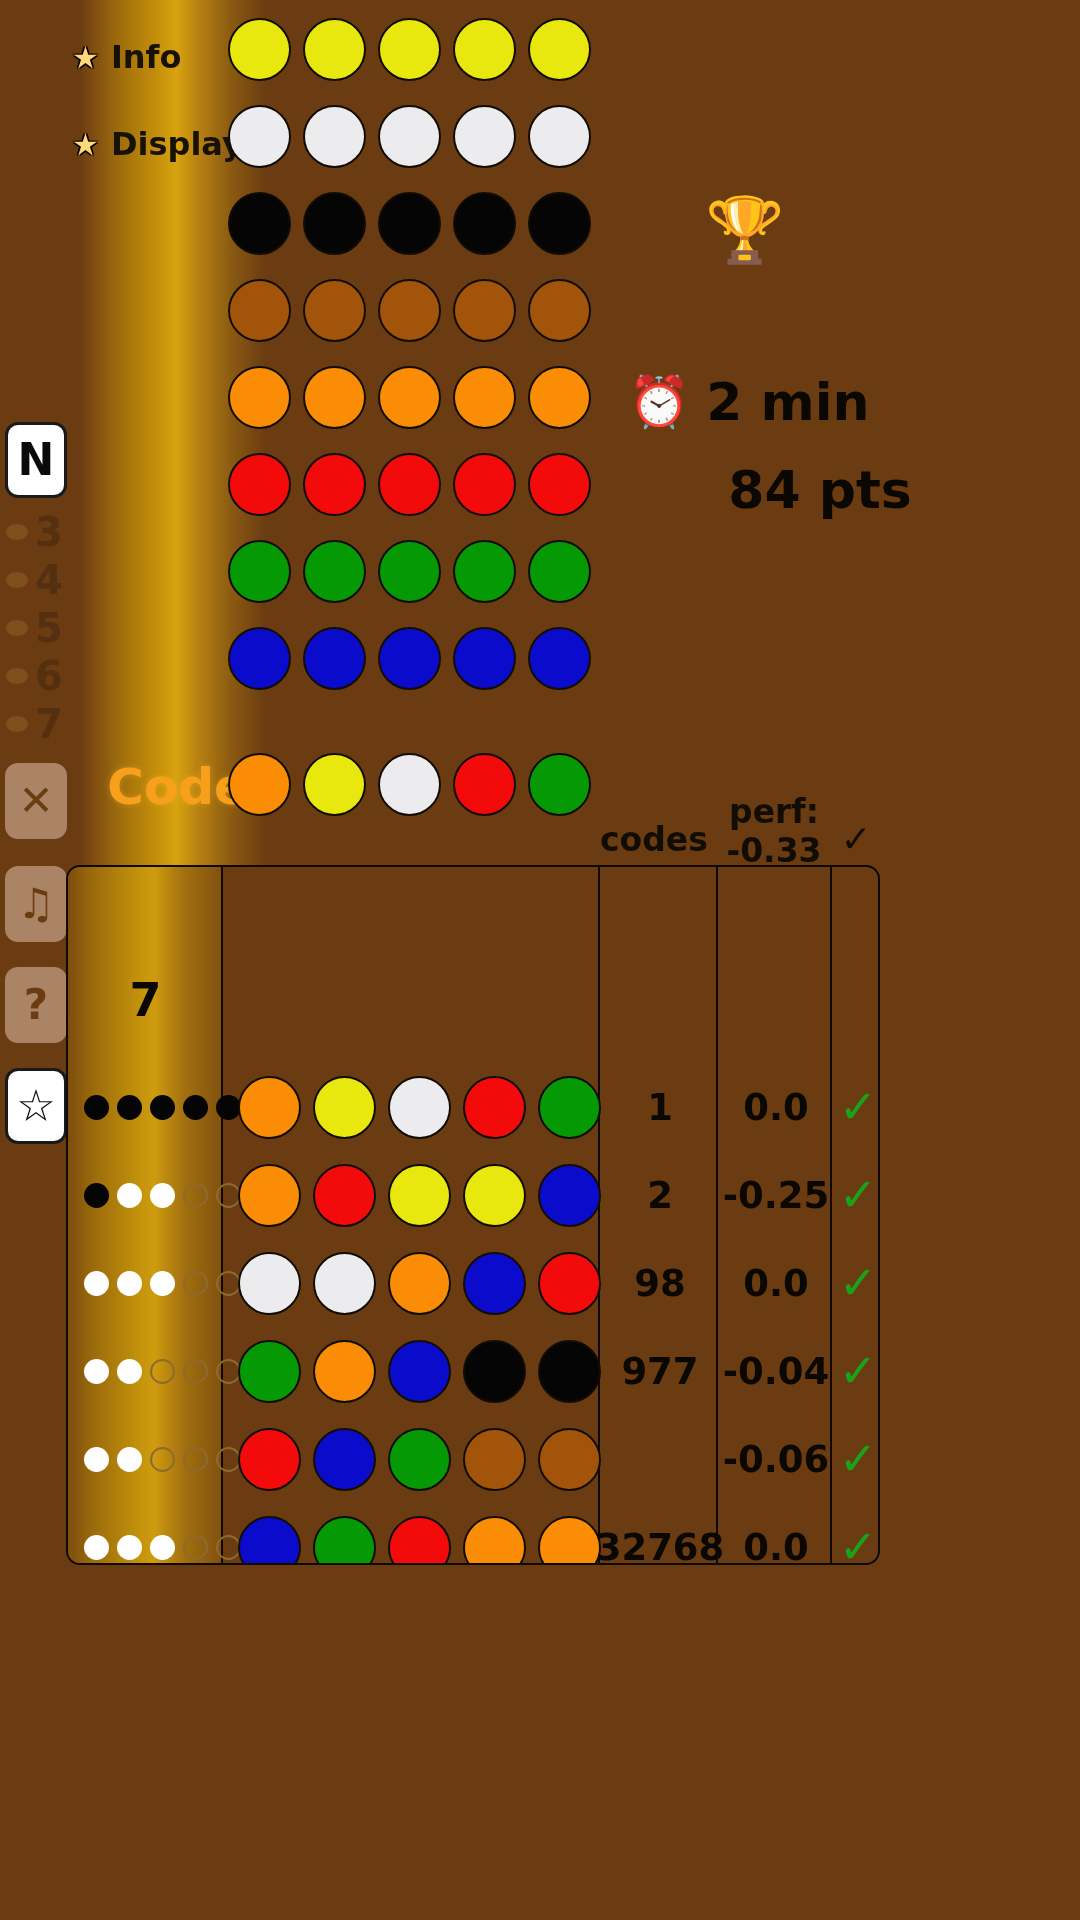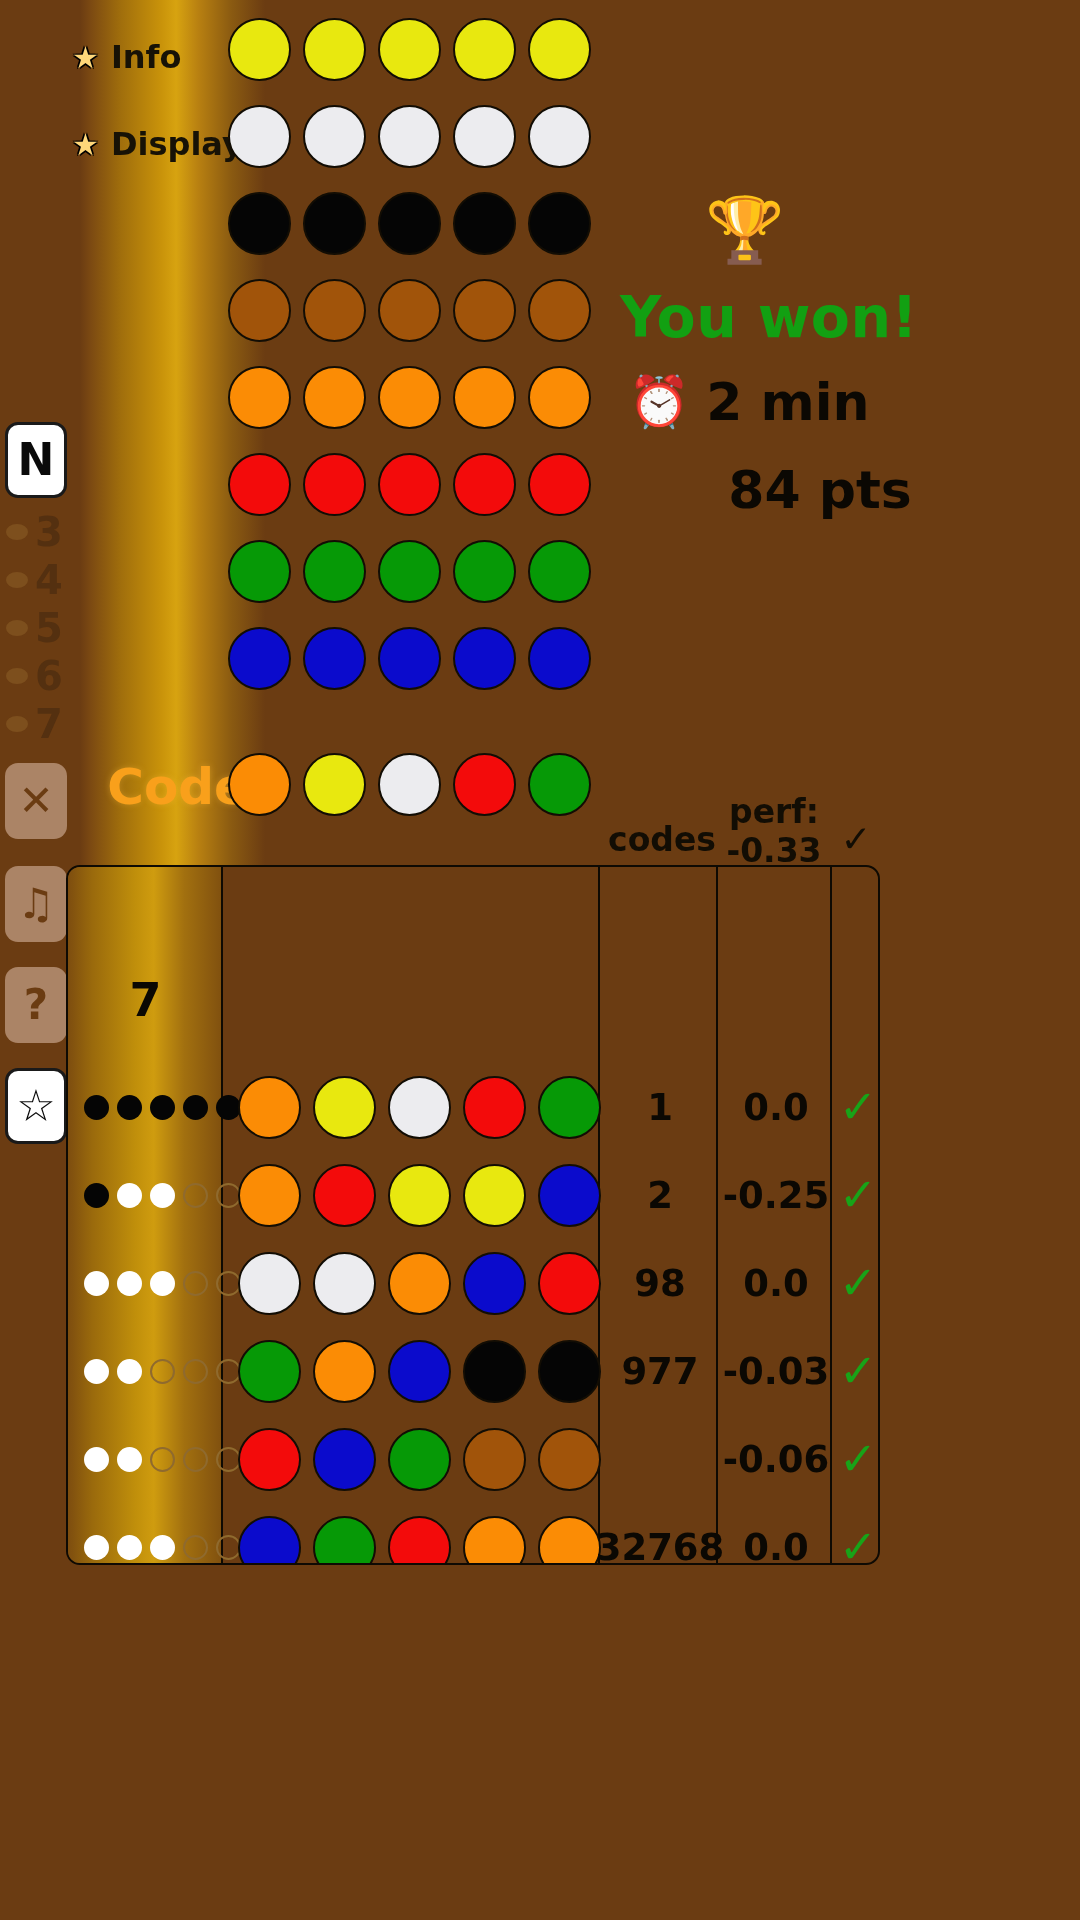--- a/index.html
+++ b/index.html
@@ -82,21 +82,21 @@
   
   .code-label {
     position: absolute; left: 88px; top: 758px; width: 160px;
     color: #f9a01b; font-size: 50px; font-weight: bold;
     text-shadow: 0 0 6px rgba(255,190,60,.35);
     text-align: right;
   }
 
   
   .hdr { position: absolute; color: #120d04; font-weight: bold; }
-  .hdr-codes { left: 600px; top: 820px; width: 116px; text-align: right; font-size: 33px; }
+  .hdr-codes { left: 600px; top: 820px; width: 116px; text-align: left; font-size: 33px; }
   .hdr-perf  { left: 718px; top: 793px; width: 112px; text-align: center; font-size: 33px; line-height: 1.18; }
   .hdr-check { left: 832px; top: 818px; width: 48px; text-align: center; font-size: 37px; }
 
   
   .table {
     position: absolute; left: 66px; top: 865px; width: 814px; height: 700px;
     border: 2.5px solid #0e0a03; border-radius: 14px;
     overflow: hidden;
     background: #6b3c12;
   }
@@ -255,21 +255,20 @@
       <div class="pal-row" style="top: 609px;">
         <div class="big-peg" style="background: rgb(11, 11, 204);"></div>
         <div class="big-peg" style="background: rgb(11, 11, 204);"></div>
         <div class="big-peg" style="background: rgb(11, 11, 204);"></div>
         <div class="big-peg" style="background: rgb(11, 11, 204);"></div>
         <div class="big-peg" style="background: rgb(11, 11, 204);"></div>
       </div>
     </div>
 
   <div class="trophy">🏆</div>
-  <div class="won-text">You won!</div>
   <div class="time-row">
     <span class="clock">⏰</span>
     <span>2 min</span>
   </div>
   <div class="pts-text">84 pts</div>
 
   <div class="code-label">Code</div>
   <div class="pal-row" id="code-row" style="left:228px; top:753px">
       <div class="big-peg" style="background: rgb(251, 140, 5);"></div>
       <div class="big-peg" style="background: rgb(232, 232, 15);"></div>
@@ -360,21 +359,21 @@
             <span class="mini empty"></span>
           </div>
           <div class="guess">
             <span class="gp" style="background:#069906"></span>
             <span class="gp" style="background:#fb8c05"></span>
             <span class="gp" style="background:#0b0bcc"></span>
             <span class="gp" style="background:#050505"></span>
             <span class="gp" style="background:#050505"></span>
           </div>
           <div class="cell c-codes">977</div>
-          <div class="cell c-perf">-0.03</div>
+          <div class="cell c-perf">-0.04</div>
           <div class="cell c-check">✓</div>
         </div>
         <div class="t-row" style="top: 548px;">
           <div class="pegs4">
             <span class="mini white"></span>
             <span class="mini white"></span>
             <span class="mini empty"></span>
             <span class="mini empty"></span>
             <span class="mini empty"></span>
           </div>

